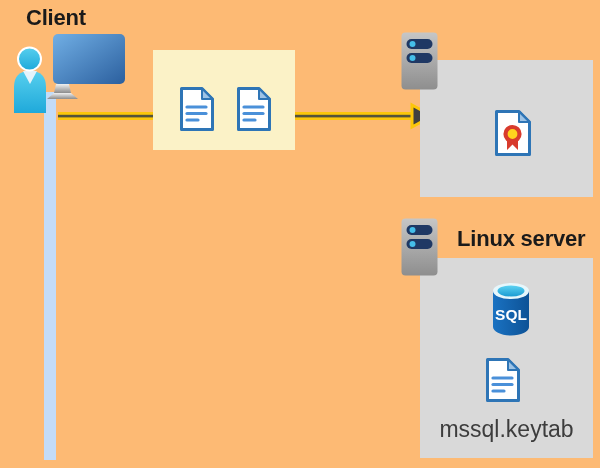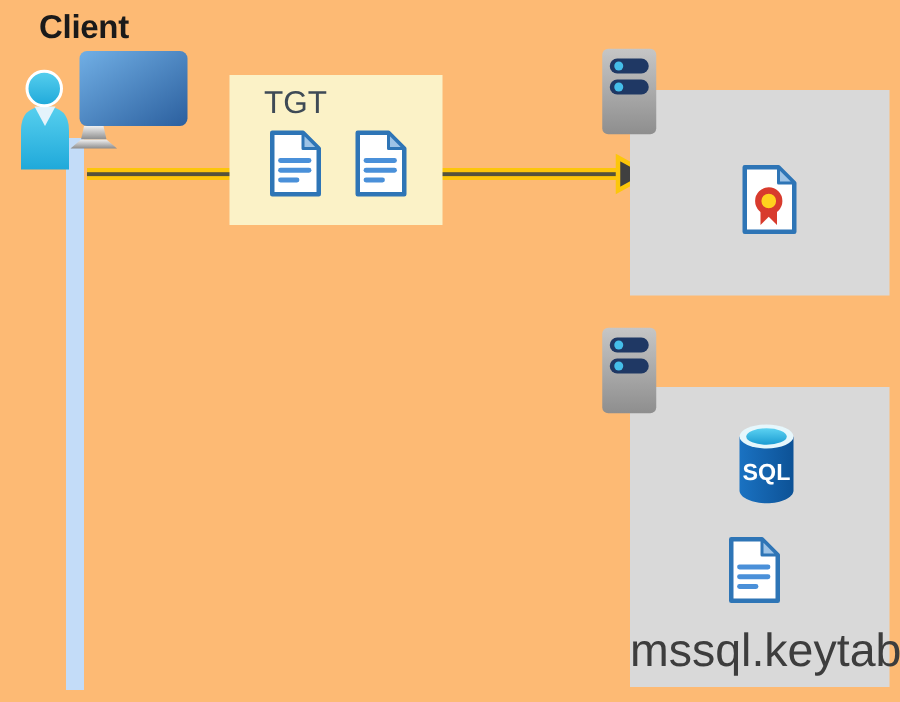--- a/index.html
+++ b/index.html
@@ -20,21 +20,21 @@
   }
   .ticket-label{
     position:absolute;top:7px;width:52px;text-align:center;
     font-size:21px;color:#3e4a56;
   }
   .box{background:#d9d9d9;}
   .dc-box{left:420px;top:60px;width:173px;height:137px;}
   .linux-box{left:420px;top:258px;width:173px;height:200px;}
   .keytab-label{
     position:absolute;left:0;top:158px;width:173px;text-align:center;
-    font-size:31px;color:#3d3d3d;
+    font-size:23px;color:#3d3d3d;
   }
   svg{display:block;}
 </style>
 </head>
 <body>
 
 <div class="canvas">
 
   <div class="abs lifeline"></div>
 
@@ -67,21 +67,20 @@
       <rect x="41" y="8" width="72" height="50" rx="5" fill="url(#gMon)"></rect>
     </g>
     <g>
       <path d="M2,87 L2,61 Q2,45 18,45 Q34,45 34,61 L34,87 Z" fill="url(#gPerson)"></path>
       <polygon points="11,45 25,45 18,58" fill="#e4f3fb"></polygon>
       <circle cx="17.5" cy="33" r="11.5" fill="url(#gPerson)" stroke="#ffffff" stroke-width="2"></circle>
     </g>
   </svg>
 
   <div class="abs ticket-box">
-    <div class="ticket-label" style="left:18px;">TGT</div>
     <svg class="abs" style="left:26px;top:36px;" width="36" height="46" viewBox="0 0 36 46">
       <path d="M2.5,2.5 L23,2.5 L33.5,13 L33.5,43.5 L2.5,43.5 Z" fill="#ffffff" stroke="#2e75b6" stroke-width="3" stroke-linejoin="round"></path>
       <path d="M23,2.5 L23,13 L33.5,13 Z" fill="#9dc3e6" stroke="#2e75b6" stroke-width="2" stroke-linejoin="round"></path>
       <g stroke="#4a90d9" stroke-width="3.2" stroke-linecap="round">
         <line x1="8" y1="21" x2="27" y2="21"></line>
         <line x1="8" y1="27.5" x2="27" y2="27.5"></line>
         <line x1="8" y1="34" x2="19" y2="34"></line>
       </g>
     </svg>
     <svg class="abs" style="left:83px;top:36px;" width="36" height="46" viewBox="0 0 36 46">
@@ -155,14 +154,15 @@
           <stop offset="1" stop-color="#8e8e8e"></stop>
       </linearGradient>
     </defs>
     <rect x="0.5" y="0.5" width="36" height="57" rx="4" fill="url(#gSrv2)"></rect>
     <rect x="5.5" y="7" width="26" height="10" rx="5" fill="#1f3864"></rect>
     <circle cx="11.5" cy="12" r="3" fill="#45bee9"></circle>
     <rect x="5.5" y="21" width="26" height="10" rx="5" fill="#1f3864"></rect>
     <circle cx="11.5" cy="26" r="3" fill="#45bee9"></circle>
   </svg>
 
+  <div class="abs title" style="left:457px;top:225px;width:140px;">Linux server</div>
 
 </div>
 
 </body></html>

